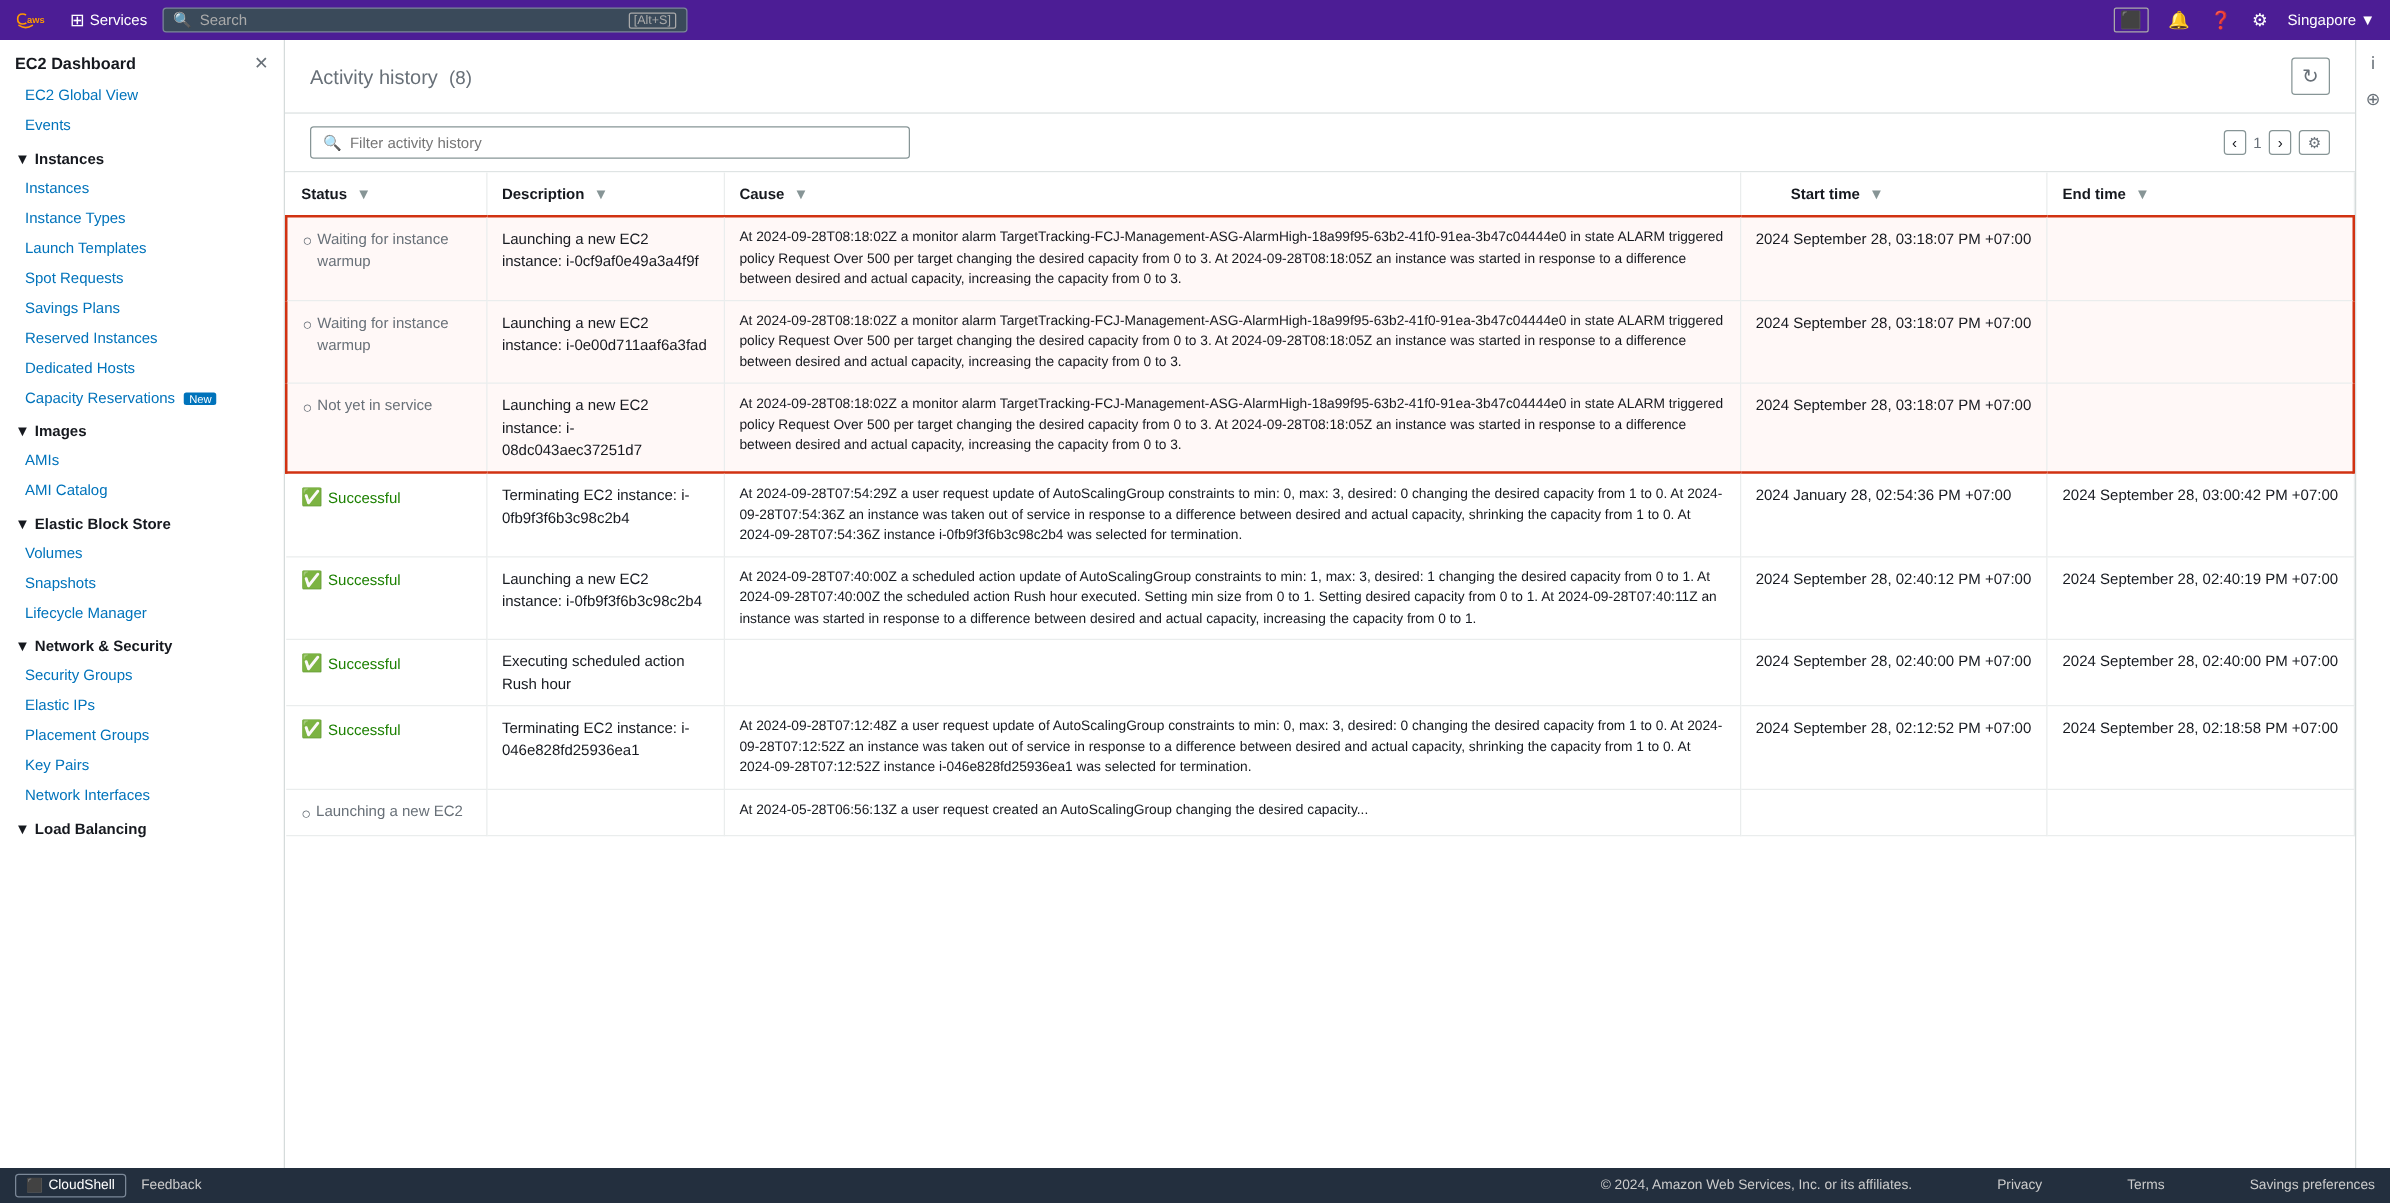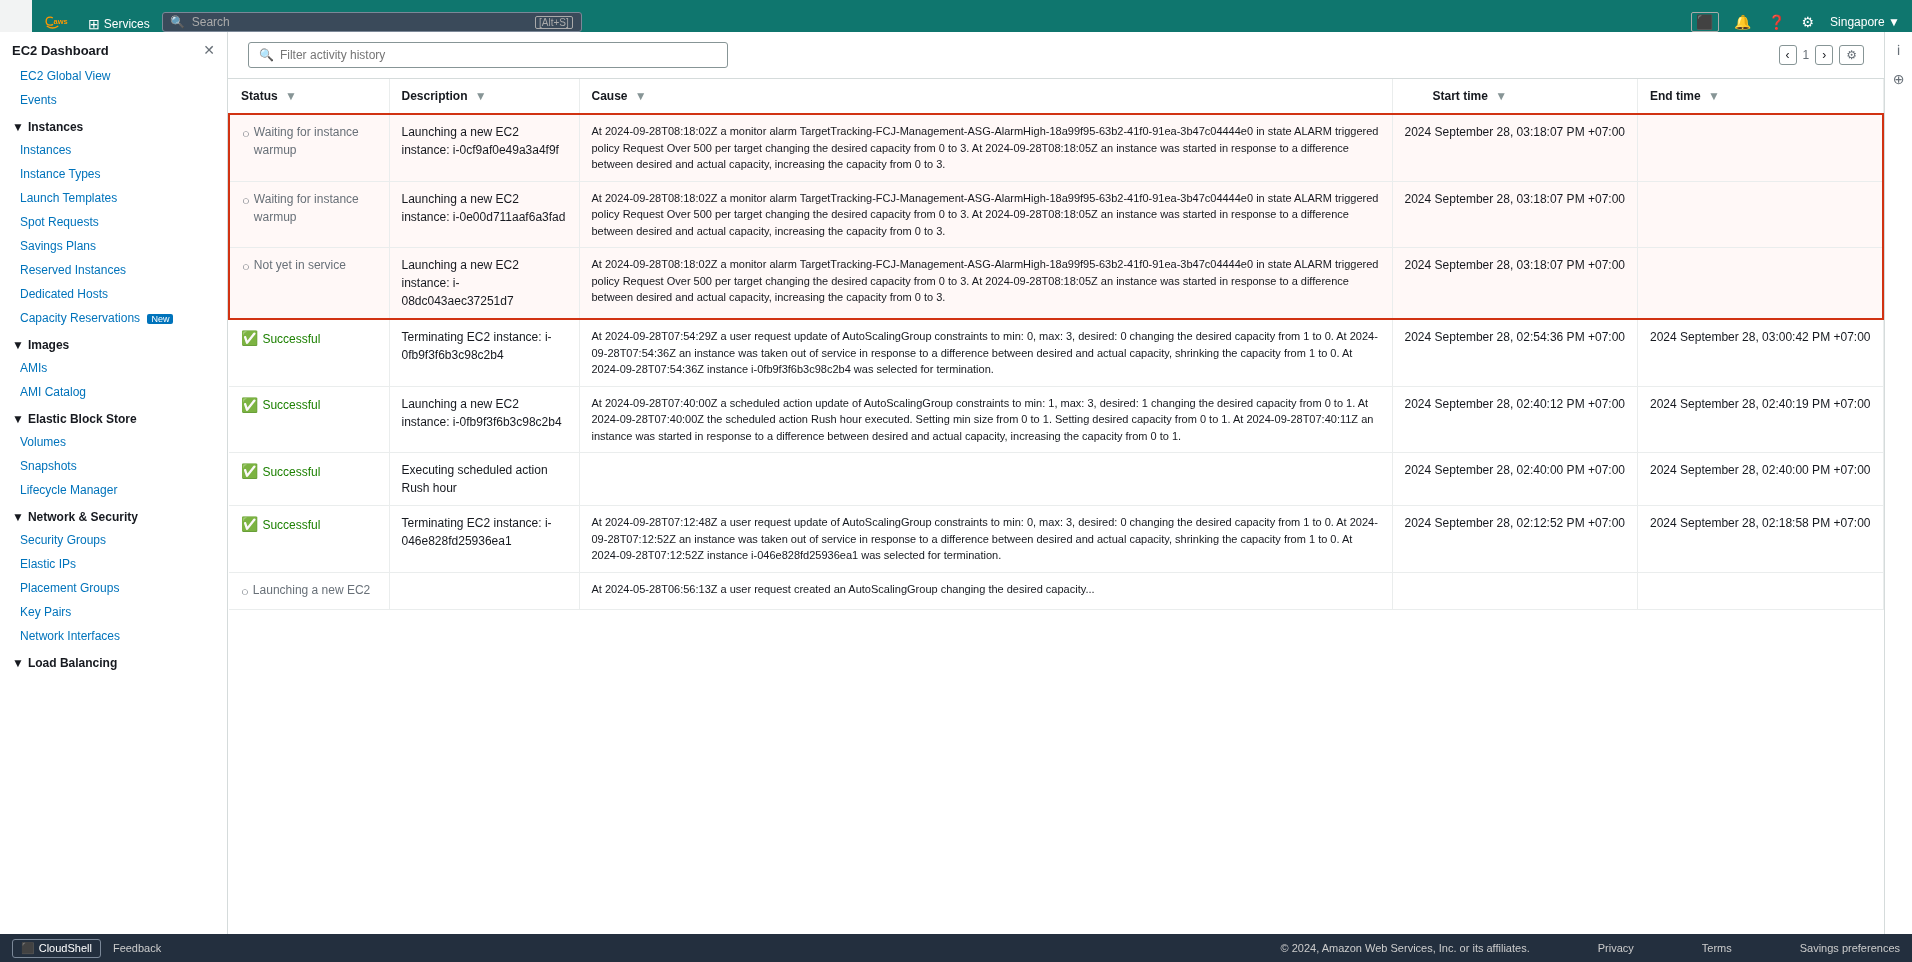--- a/index.html
+++ b/index.html
@@ -1,28 +1,27 @@
 <!DOCTYPE html>
 <html><head>
   <meta charset="utf-8">
   <style>
     * { box-sizing: border-box; margin: 0; padding: 0; }
     body { font-family: "Amazon Ember", Arial, sans-serif; font-size: 12px; background: #f2f3f3; color: #16191f; overflow: hidden; }
 
     
     .top-nav {
-      background: #0f766e;
+      background: #4c1d95;
       height: 32px;
       display: flex;
-      align-items: flex-end;
+      align-items: center;
       padding: 0 12px;
       gap: 12px;
       color: #fff;
       flex-shrink: 0;
-      margin-left: 32px;
     }
     .aws-logo {
       width: 32px;
       height: 20px;
       display: flex;
       align-items: center;
     }
     .aws-logo svg { width: 32px; height: 20px; }
     .services-btn {
       display: flex; align-items: center; gap: 4px;
@@ -243,20 +242,27 @@
     <div class="sidebar-item">Network Interfaces</div>
 
     <div class="sidebar-section">
       <span>▼</span> 
         <span>Load Balancing</span>
     </div>
   </div>
 
   <div class="main">
 
+    <div class="page-header">
+      <h1 class="page-title">
+        <span>Activity history</span>
+        <span style="color:#687078; font-size:15px; font-weight:400; margin-left:4px;">(8)</span>
+      </h1>
+      <button class="refresh-btn">↻</button>
+    </div>
 
     <div class="filter-bar">
       <div class="filter-input">
         <span style="color:#687078; font-size:12px;">🔍</span>
         <input type="text" placeholder="Filter activity history" style="">
       </div>
       <div class="pagination-controls">
         <button class="pagination-btn">‹</button>
         <span>1</span>
         <button class="pagination-btn">›</button>
@@ -324,21 +330,21 @@
             </tr>
             <tr>
               <td>
                 <span style="color:#1d8102; display:flex; align-items:center; gap:4px; font-weight:500;">
                   <span style="font-size:14px;">✅</span>
                   <span>Successful</span>
                 </span>
               </td>
               <td>Terminating EC2 instance: i-0fb9f3f6b3c98c2b4</td>
               <td style="font-size: 11px; color: rgb(22, 25, 31); line-height: 1.5;">At 2024-09-28T07:54:29Z a user request update of AutoScalingGroup constraints to min: 0, max: 3, desired: 0 changing the desired capacity from 1 to 0. At 2024-09-28T07:54:36Z an instance was taken out of service in response to a difference between desired and actual capacity, shrinking the capacity from 1 to 0. At 2024-09-28T07:54:36Z instance i-0fb9f3f6b3c98c2b4 was selected for termination.</td>
-              <td style="white-space: nowrap; font-size: 12px;">2024 September 28, 02:54:36 PM +07:00</td>
+              <td style="white-space: nowrap; font-size: 12px;">2024 January 28, 02:54:36 PM +07:00</td>
               <td style="white-space: nowrap; font-size: 12px;">2024 September 28, 03:00:42 PM +07:00</td>
             </tr>
             <tr>
               <td>
                 <span style="color:#1d8102; display:flex; align-items:center; gap:4px; font-weight:500;">
                   <span style="font-size:14px;">✅</span>
                   <span>Successful</span>
                 </span>
               </td>
               <td>Launching a new EC2 instance: i-0fb9f3f6b3c98c2b4</td>

